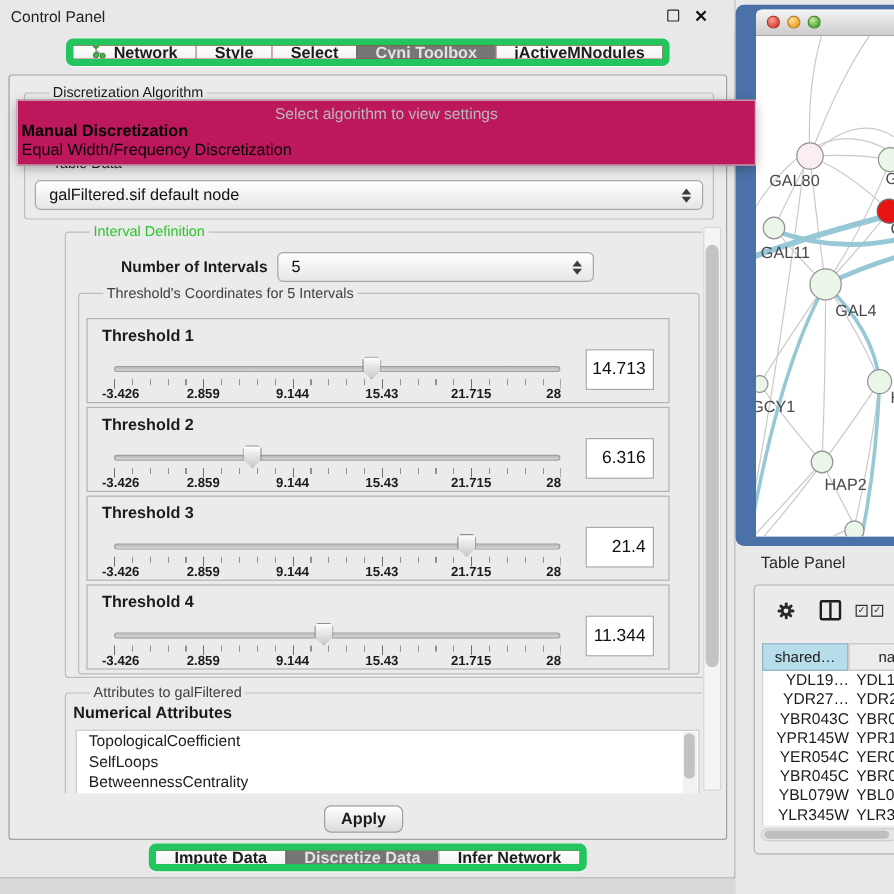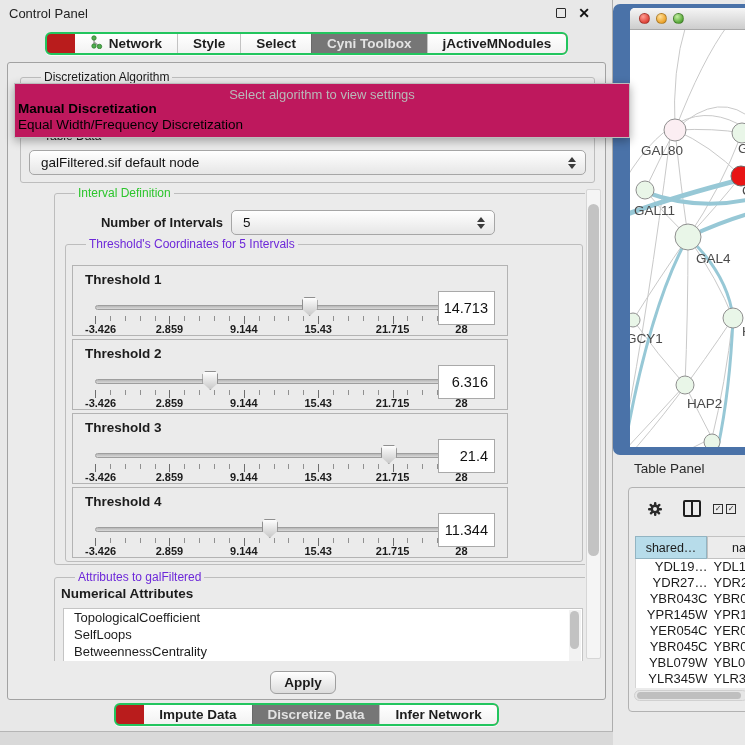--- a/index.html
+++ b/index.html
@@ -9,33 +9,33 @@
   
   .cp-window { position:absolute; left:0; top:0; width:613px; height:732px; background:#e8e8e8; border-right:1px solid #adadad; border-bottom:1px solid #b5b5b5; }
   .cp-titlebar { position:relative; height:26px; display:flex; align-items:center; padding-left:9px; background:#e8e8e8; }
   .cp-title { font-size:13px; color:#222; }
   .win-float { position:absolute; right:46px; top:8px; width:10px; height:10px; border:1.6px solid #2b2b2b; border-radius:1px; }
   .win-close { position:absolute; right:22px; top:5px; font-size:14px; font-weight:bold; color:#111; }
 
   .seg-row { position:absolute; left:0; width:613px; display:flex; justify-content:center; }
   .seg-row.top { top:32px; }
   .seg-row.bottom { top:703px; }
-  .seg-control { display:flex; border:2px solid #22c55e; border-radius:6px; overflow:hidden; background:#b91c1c; height:23px; box-shadow:0 1px 0 rgba(255,255,255,.7);padding-left:28px; }
+  .seg-control { display:flex; border:6px solid #22c55e; border-radius:6px; overflow:hidden; background:#b91c1c; height:23px; box-shadow:0 1px 0 rgba(255,255,255,.7); }
   .seg { display:flex; align-items:center; padding:0 15px; font-size:13.5px; font-weight:bold; color:#1d1d1d; border-left:1px solid #c3c3c3; background:linear-gradient(#ffffff,#f2f2f2); }
   .seg:first-child { border-left:none; }
   .seg.selected { background:#767676; color:#e3e3e3; border-left-color:#6a6a6a; }
   .seg .net-ico { margin-right:6px; }
 
   .main-panel { position:absolute; left:7px; top:62px; width:599px; height:638px; border:1px solid #a2a2a2; border-radius:3px; background:#ebebeb; }
 
   
   .group { position:absolute; border:1px solid #bdbdbd; border-radius:3px; }
   .group-title { position:absolute; top:-8px; left:20px; background:#ebebeb; padding:0 3px; font-size:12px; color:#1a1a1a; white-space:nowrap; }
   .group-title.green { color:#2cc52c; }
-  .group-title.blue { color:#6d28d9; }
+  .group-title.blue { color:#404040; }
 
   .algo-group { left:12px; top:14px; width:575px; height:57px; }
   .combo { position:relative; height:25px; border:1px solid #a6a6a6; border-radius:5px; background:linear-gradient(#ffffff,#e6e6e6); display:flex; align-items:center; padding-left:11px; font-size:13.5px; color:#111; }
   .combo.focused { box-shadow:0 0 0 3px #5d9fdd; }
   .algo-combo { position:absolute; left:8px; right:8px; top:24px; }
   .spin { position:absolute; right:9px; top:50%; transform:translateY(-50%); display:flex; flex-direction:column; align-items:center; gap:2px; }
   .spin i { display:block; width:0; height:0; border-left:4px solid transparent; border-right:4px solid transparent; }
   .spin .up { border-bottom:5px solid #3c3c3c; }
   .spin .down { border-top:5px solid #3c3c3c; }
 
@@ -47,21 +47,21 @@
   .tabledata-group { left:12px; top:73px; width:575px; height:47px; }
   .tabledata-combo { position:absolute; left:8px; right:8px; top:13px; }
 
   .scroll-viewport { position:absolute; left:7px; top:124px; width:570px; height:474px; overflow:hidden; }
 
   .interval-group { left:39px; top:6px; width:538px; height:372px; }
   .num-row { position:absolute; left:0; top:16px; width:100%; height:26px; }
   .num-label { position:absolute; left:38px; top:5px; width:130px; text-align:right; font-weight:bold; font-size:13px; }
   .num-combo { position:absolute; left:176px; top:0; width:264px; }
   .thr-group { position:absolute; left:10px; top:50px; width:518px; height:318px; }
-  .thr-box { position:absolute; left:6px; width:436px; height:71px; border:1px solid #b3b3b3; background:#ebebeb; }
+  .thr-box { position:absolute; left:6px; width:486px; height:71px; border:1px solid #b3b3b3; background:#ebebeb; }
   .thr-box.b1{ top:20px; } .thr-box.b2{ top:94px; } .thr-box.b3{ top:168px; } .thr-box.b4{ top:242px; }
   .thr-label { position:absolute; left:12px; top:6px; font-weight:bold; font-size:13.5px; }
   .slider { position:absolute; left:22px; top:30px; width:372px; height:38px; }
   .track { position:absolute; left:0; right:0; top:9px; height:5px; border-radius:3px; background:linear-gradient(#b7b7b7,#d9d9d9); border:1px solid #9e9e9e; }
   .thumb { position:absolute; top:1px; width:16px; height:19px; transform:translateX(-50%); background:linear-gradient(#fefefe,#c9c9c9); border:1px solid #8f8f8f; clip-path:polygon(50% 100%, 0 62%, 0 18%, 18% 0, 82% 0, 100% 18%, 100% 62%); }
   .ticks-minor { position:absolute; left:0; right:0; top:20px; height:5px; background-image:repeating-linear-gradient(to right,#909090 0 1px, transparent 1px 4%); }
   .ticks-major { position:absolute; left:0; right:0; top:20px; height:8px; background-image:repeating-linear-gradient(to right,#6e6e6e 0 1px, transparent 1px 20%); }
   .ticklabels { position:absolute; left:0; right:0; top:27px; height:12px; }
   .ticklabels span { position:absolute; top:0; transform:translateX(-50%); font-size:11px; font-weight:bold; color:#1b1b1b; white-space:nowrap; }
   .ticklabels span:nth-child(1){ left:1.5%; } .ticklabels span:nth-child(2){ left:20%; }

